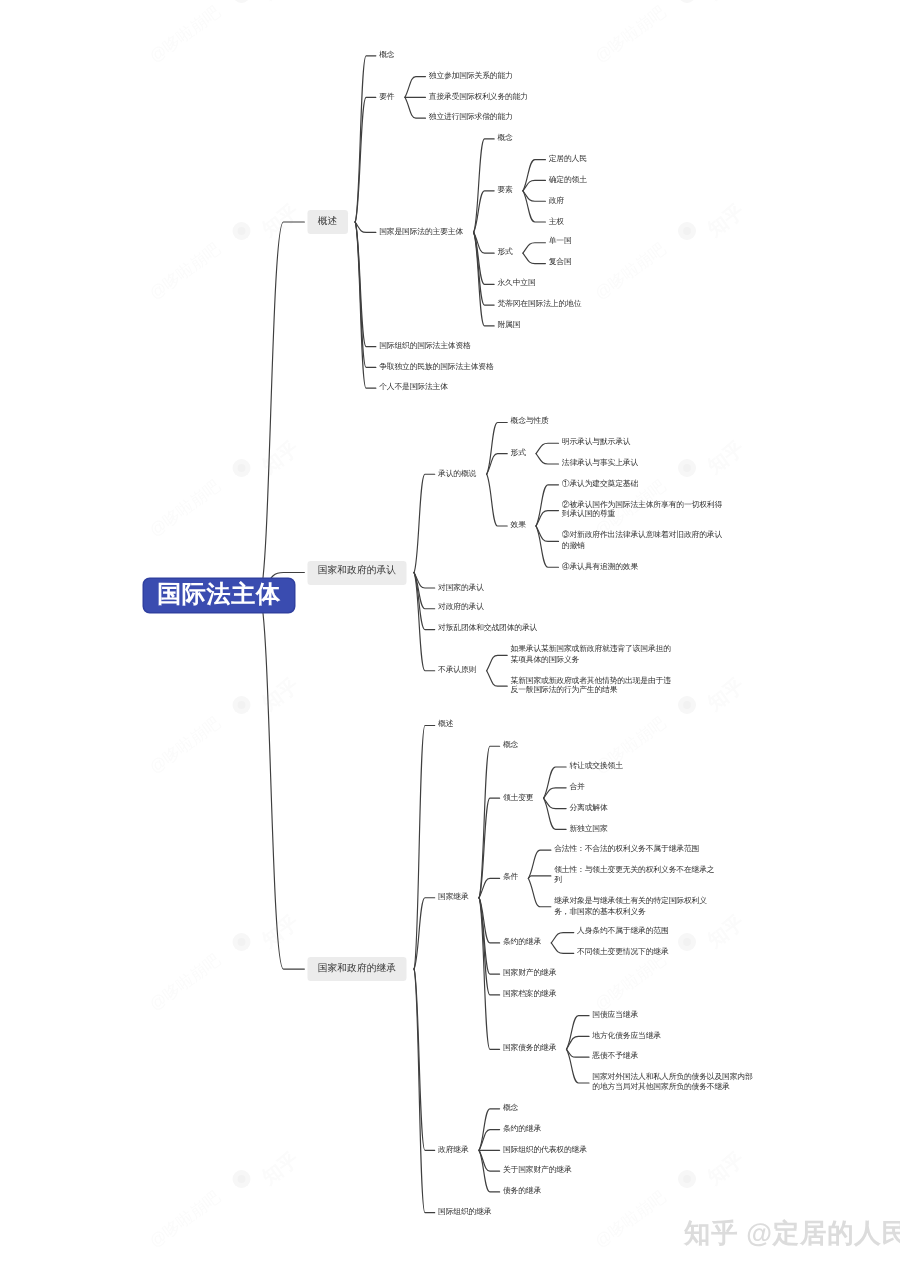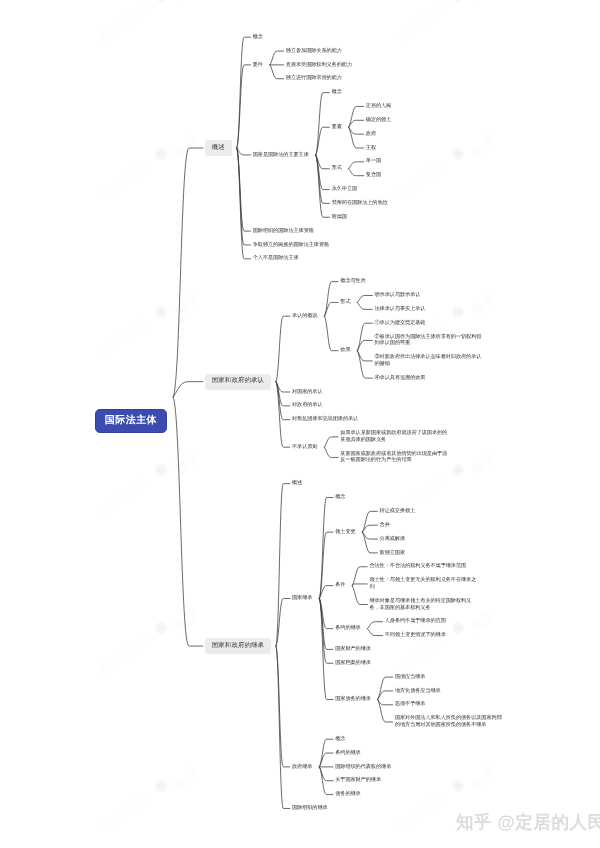--- a/index.html
+++ b/index.html
@@ -5,23 +5,23 @@
   html,body{margin:0;padding:0;background:#ffffff;}
   body{width:600px;height:848px;overflow:hidden;
        font-family:"Liberation Sans",sans-serif;
        -webkit-font-smoothing:antialiased;
        text-rendering:geometricPrecision;}
   #stage{position:relative;width:600px;height:848px;background:#fff;overflow:hidden;}
   #wm{position:absolute;left:0;top:0;width:600px;height:848px;z-index:0;pointer-events:none;}
   #links{position:absolute;left:0;top:0;width:600px;height:848px;z-index:1;}
   .node{position:absolute;white-space:pre;z-index:2;
         font-size:5.2px;line-height:6.7px;color:#303030;letter-spacing:-0.1px;}
-  .node.lvl0{color:#ffffff;font-size:10px;font-weight:700;letter-spacing:0.45px;
+  .node.lvl0{color:#ffffff;font-size:16px;font-weight:700;letter-spacing:0.45px;
         background:#3a4cb0;border:0.7px solid #3040a0;
-        border-radius:4.8px;padding:7.2px 9.3px 7.4px;margin-top:24px;}
+        border-radius:4.8px;padding:7.2px 9.3px 7.4px;}
   .node.lvl1{font-size:6.45px;color:#343434;background:#ececec;
         border-radius:2.2px;padding:4.6px 6.7px 4.7px;letter-spacing:0.1px;}
   #credit{position:absolute;z-index:3;font-size:17.6px;color:#dcdcdc;
         left:456px;top:810.5px;letter-spacing:0.5px;font-weight:700;
         white-space:nowrap;}
 </style>
 </head>
 <body>
 
 <div id="stage">

